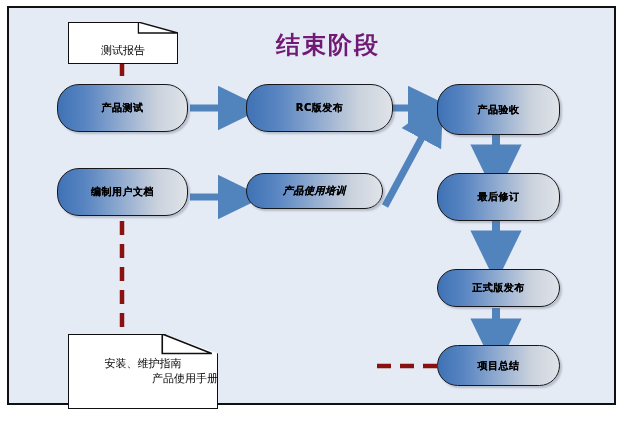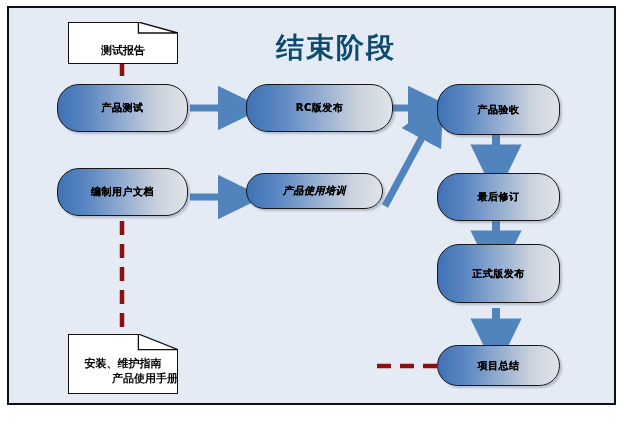--- a/index.html
+++ b/index.html
@@ -72,30 +72,29 @@
   .doc .txt {
     position: absolute;
     left: 0;
     width: 100%;
     text-align: center;
     font-family: "DejaVu Sans", sans-serif;
     font-size: 11px;
     color: #000;
     line-height: 15px;
     white-space: nowrap;
-    font-weight: bold;
   }
 
   
   #title {
     position: absolute;
     font-family: "DejaVu Serif", serif;
     font-weight: bold;
-    font-size: 28px;
-    color: #0c4a6e;
+    font-size: 24px;
+    color: #701a75;
     letter-spacing: 2px;
     white-space: nowrap;
   }
 
   
   #links {
     position: absolute;
     left: 0; top: 0;
     width: 625px;
     height: 423px;
@@ -139,21 +138,21 @@
   <div id="title" style="left:276px; top:29px;">结束阶段</div>
 
   <div class="doc" style="left:68px; top:22px; width:110px; height:42px;">
     <div class="body"></div>
     <svg class="fold" viewBox="0 0 110 42">
       <path d="M70.4,0 L110,11 L110,11 L70.4,11 Z" fill="#ffffff" stroke="#101010" stroke-width="1.3"></path>
     </svg>
     <div class="txt" style="top:21px;">测试报告</div>
   </div>
 
-  <div class="doc" style="left:68px; top:334px; width:110px; height:60px;">
+  <div class="doc" style="left:68px; top:334px; width:110px; height:75px;padding-left:40px;">
     <div class="body"></div>
     <svg class="fold" viewBox="0 0 110 60">
       <path d="M70.4,0 L110,15.6 L110,15.6 L70.4,15.6 Z" fill="#ffffff" stroke="#101010" stroke-width="1.3"></path>
     </svg>
     <div class="txt" style="top:22px;">安装、维护指南</div>
     <div class="txt" style="top:37px;text-align:right;">产品使用手册</div>
   </div>
 
 
   <div class="proc" style="left:57px;  top:84px;  width:131px; height:48px;">
@@ -173,20 +172,20 @@
   </div>
 
   <div class="proc" style="left:246px; top:173px; width:137px; height:36px;font-style:italic;">
     <span>产品使用培训</span>
   </div>
 
   <div class="proc" style="left:437px; top:173px; width:123px; height:48px;">
     <span>最后修订</span>
   </div>
 
-  <div class="proc" style="left:437px; top:244px; width:123px; height:59px;text-align:right;">
+  <div class="proc" style="left:437px; top:269px; width:123px; height:38px;text-align:right;">
     <span>正式版发布</span>
   </div>
 
   <div class="proc" style="left:437px; top:345px; width:123px; height:41px;">
     <span>项目总结</span>
   </div>
 </div>
 
 </body></html>

